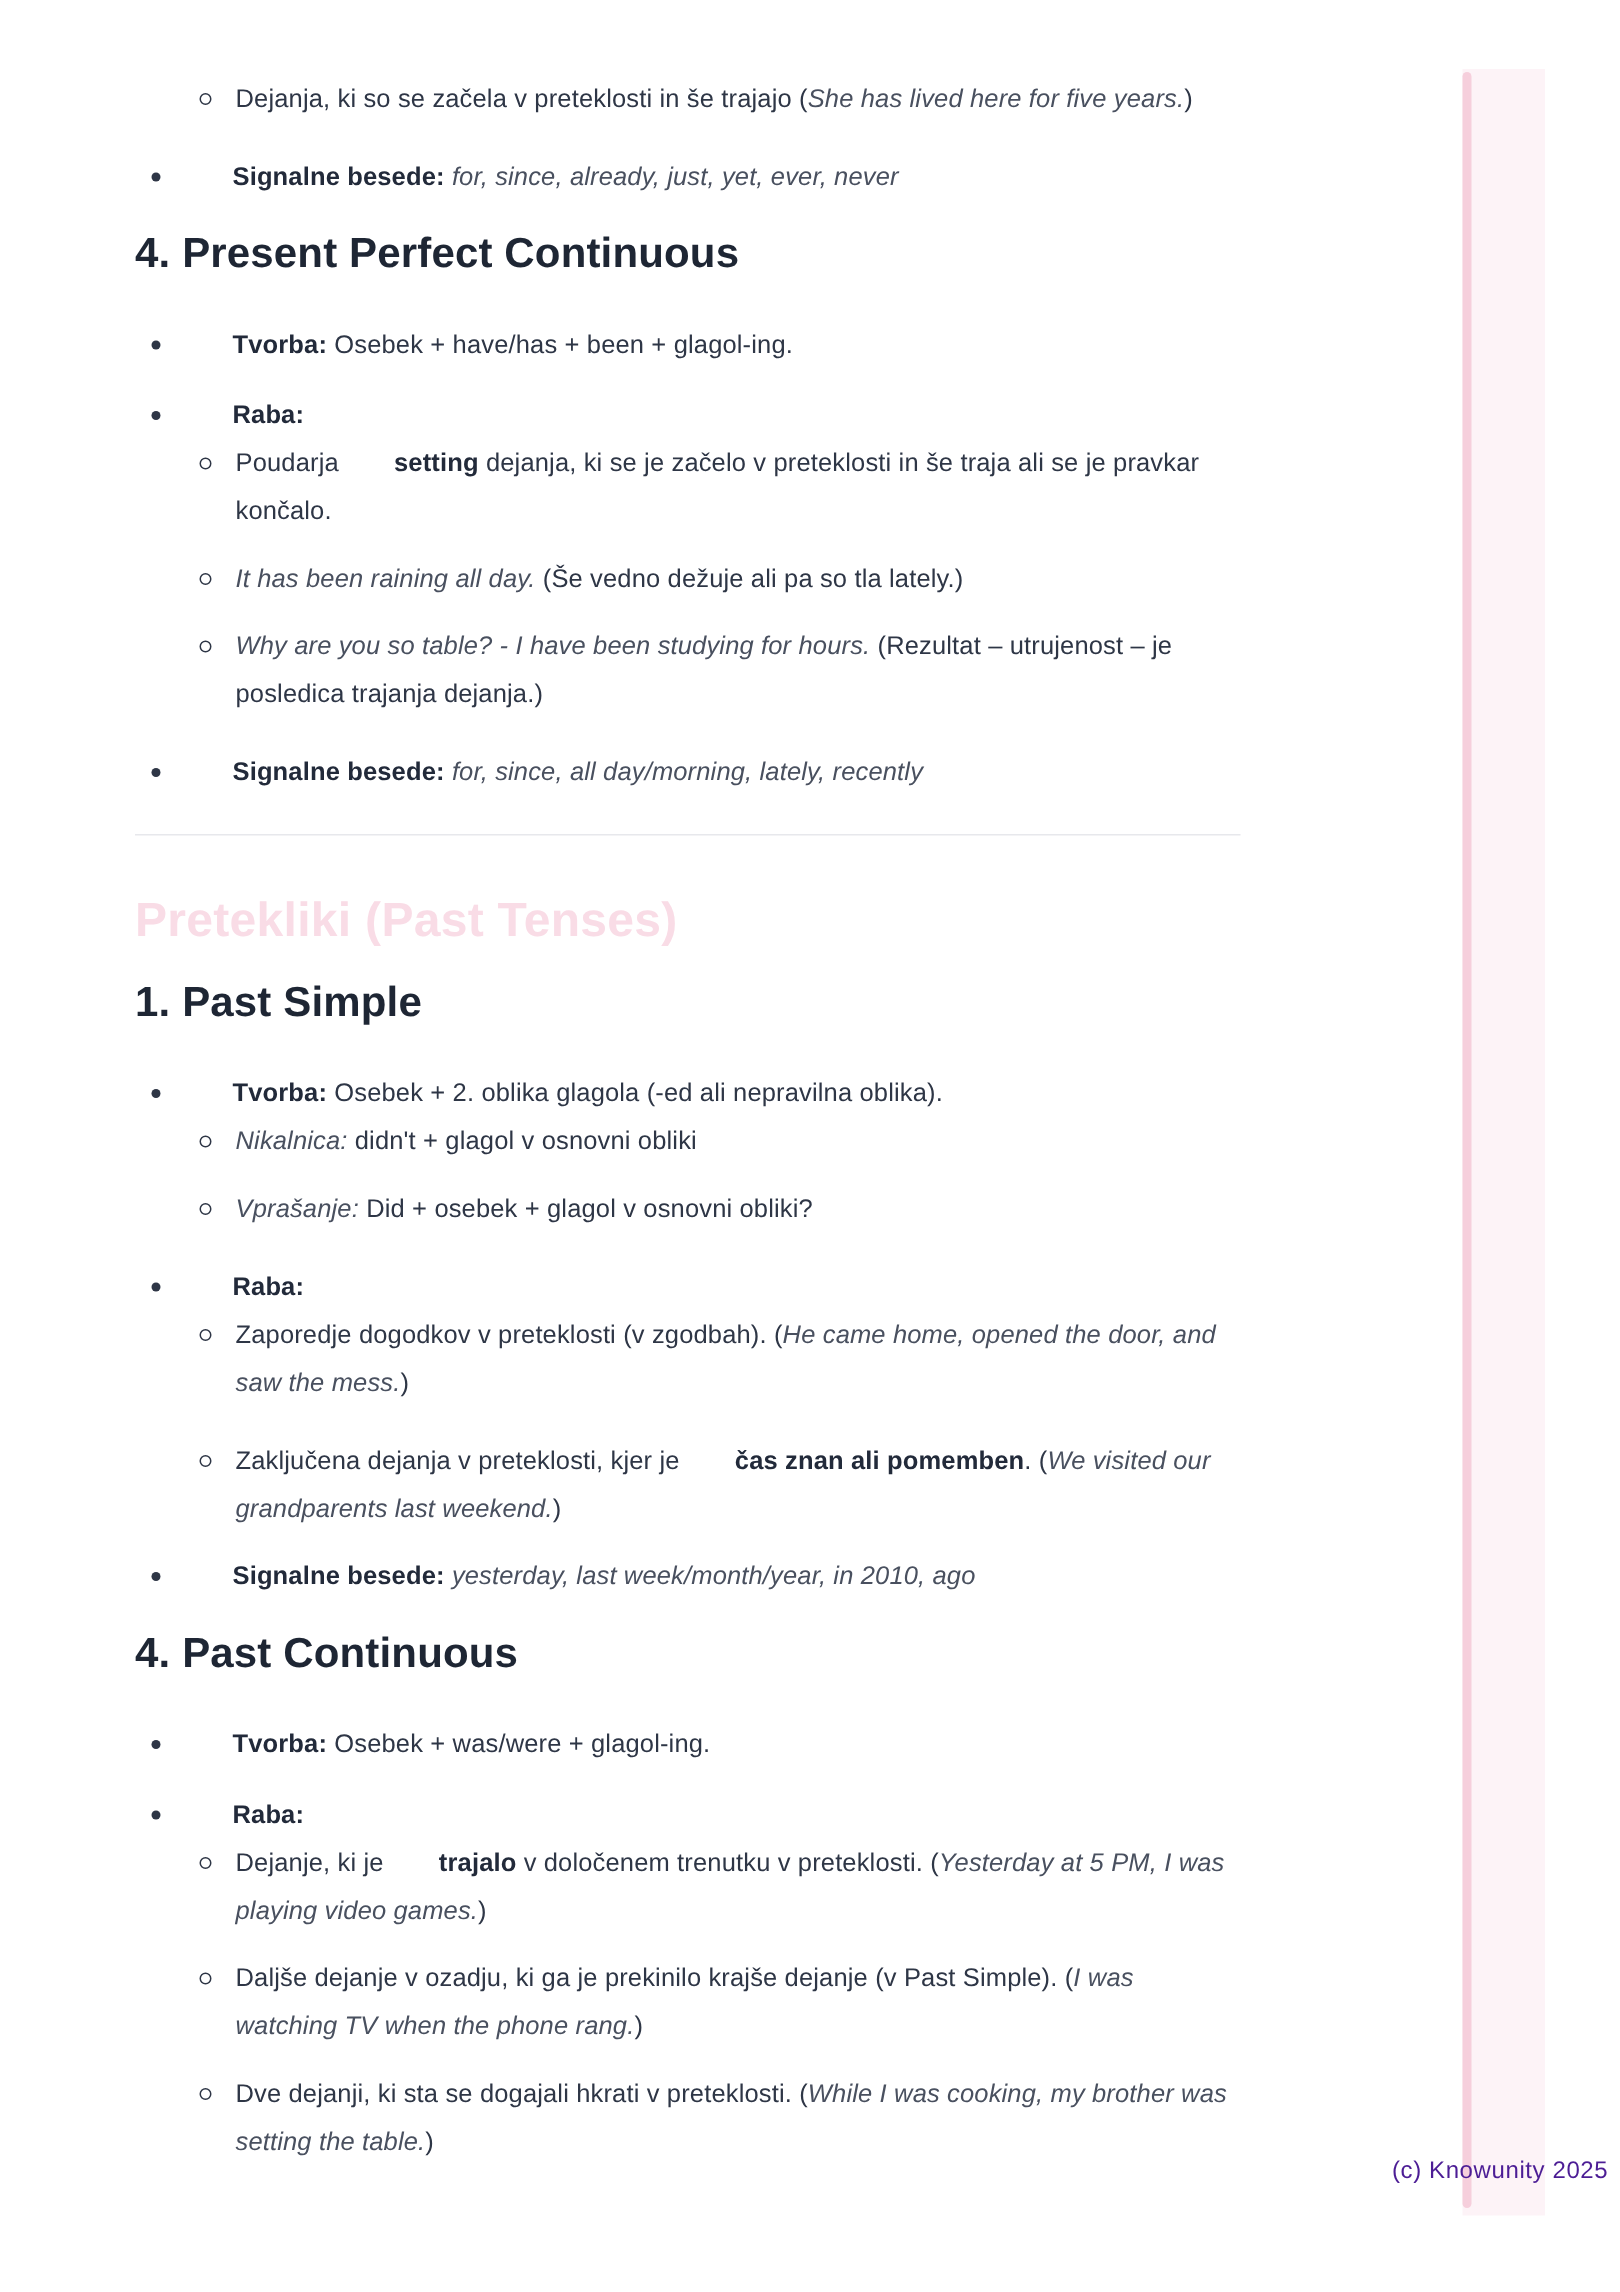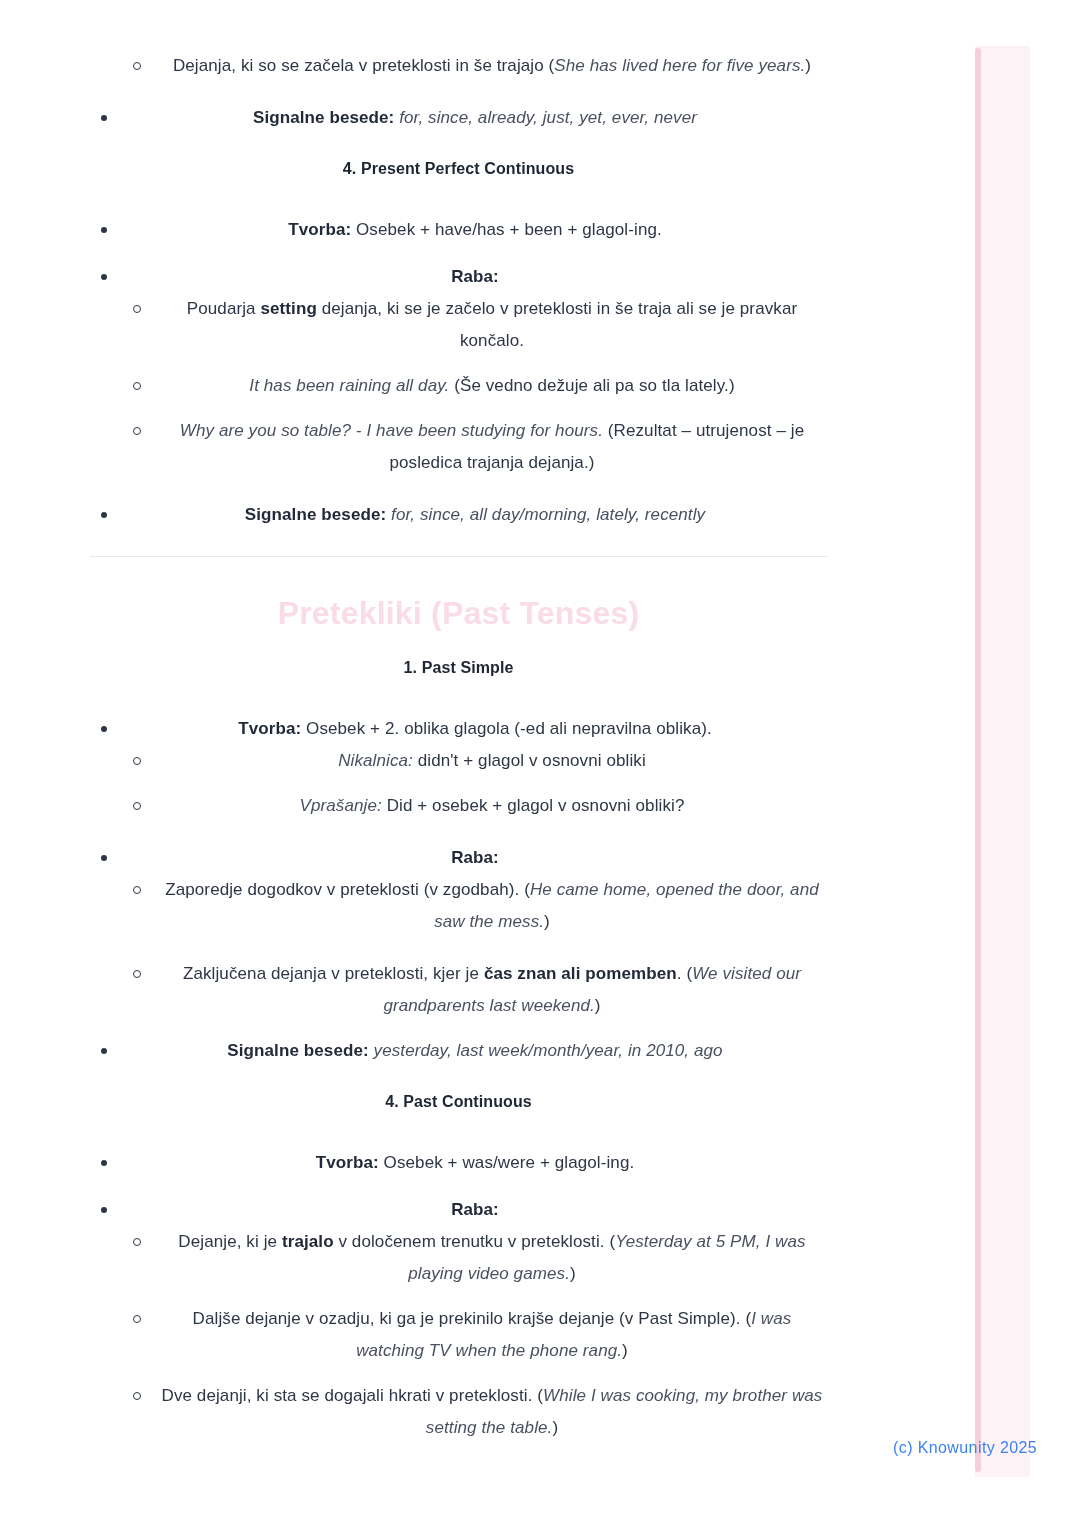--- a/index.html
+++ b/index.html
@@ -9,21 +9,20 @@
     height: 1528px;
     background: #ffffff;
     font-family: "Liberation Sans", sans-serif;
     overflow: hidden;
   }
   .page {
     position: relative;
     width: 1080px;
     height: 1528px;
     background: #ffffff;
-    text-align: center;
   }
   .doc {
     position: absolute;
     left: 90px;
     top: 50px;
     width: 737px;
     font-size: 17px;
     line-height: 32px;
     color: #2e3646;
     letter-spacing: 0.1px;
@@ -52,24 +51,24 @@
   .marker-circle {
     position: absolute;
     left: 43px;
     top: 12px;
     width: 6px;
     height: 6px;
     border: 1.6px solid #2e3646;
     border-radius: 50%;
     background: transparent;
   }
-  .b { font-weight: bold; color: #222a3a; }
+  .b { font-weight: bold; color: #222a3a; margin-left: 32px; }
   .i { font-style: italic; color: #49505f; }
   h3.sub-heading {
-    font-size: 16px;
+    font-size: 28px;
     line-height: 26px;
     font-weight: bold;
     color: #1e2634;
     margin: 22px 0 32px 0;
     letter-spacing: 0.1px;
   }
   h1.section-heading {
     font-size: 32px;
     line-height: 36px;
     font-weight: bold;
@@ -96,25 +95,25 @@
     left: 975px;
     top: 48px;
     width: 6px;
     height: 1424px;
     background: #f6cfdc;
     border-radius: 3px;
     z-index: 2;
   }
   .watermark {
     position: absolute;
-    left: 893px;
+    left: 928px;
     top: 1437px;
     font-size: 16px;
     line-height: 22px;
-    color: #3b82f6;
+    color: #4c1d95;
     letter-spacing: 0.4px;
     z-index: 5;
     white-space: nowrap;
   }
 </style>
 </head>
 <body>
 
 <div class="page">
 

